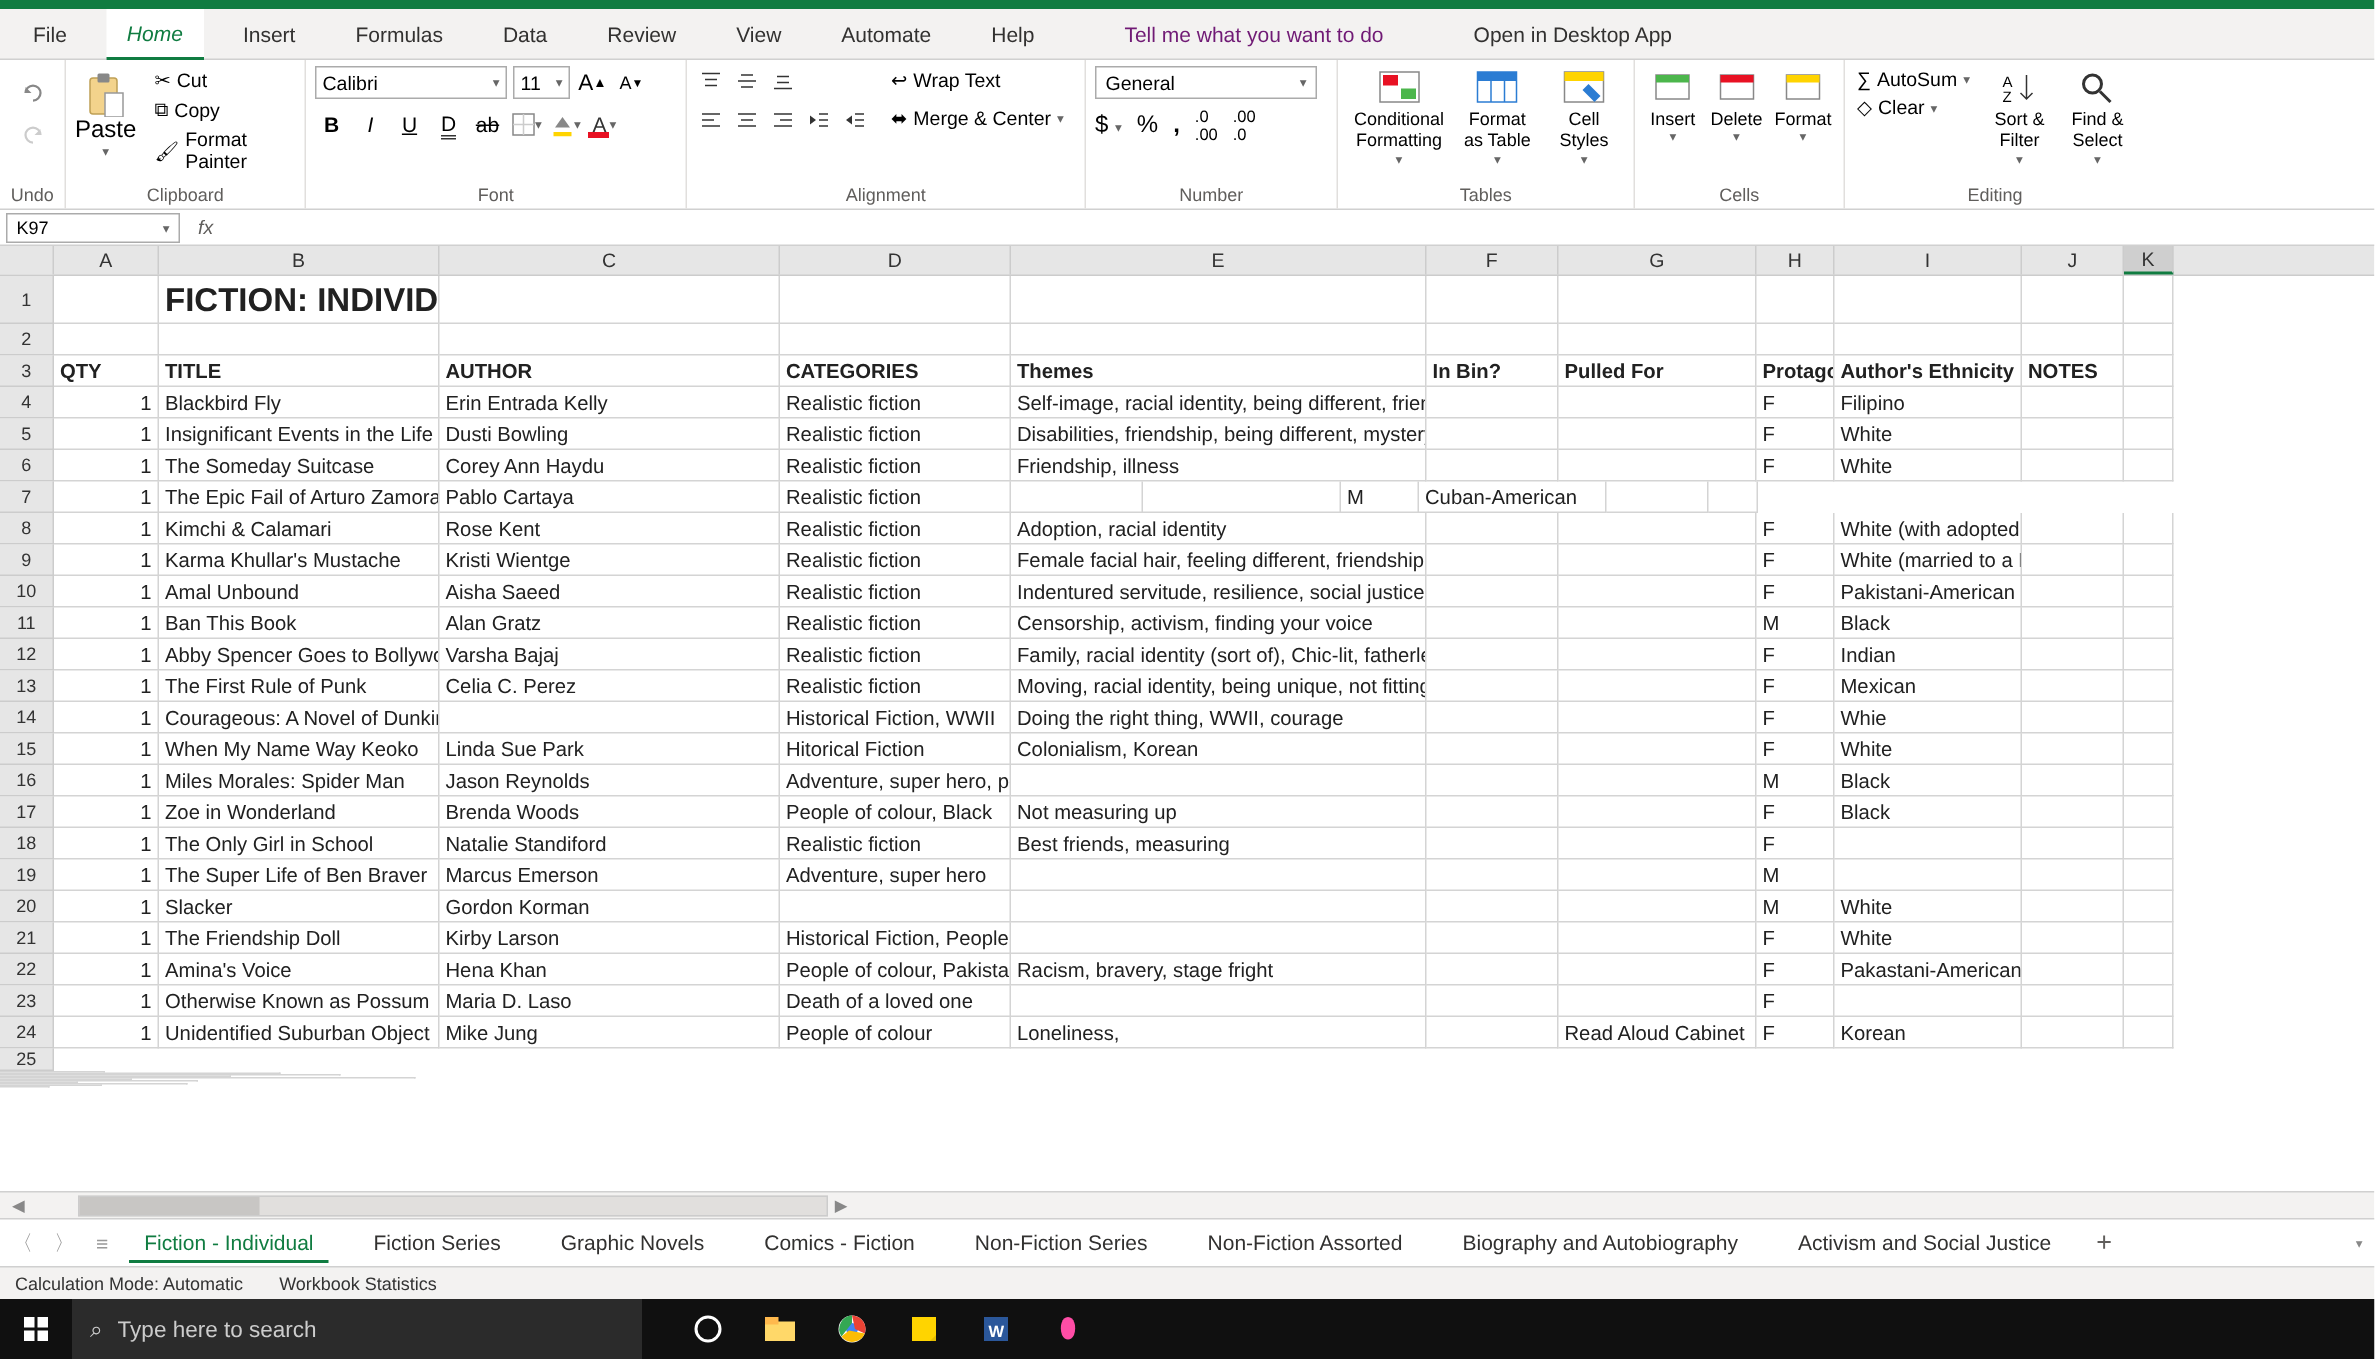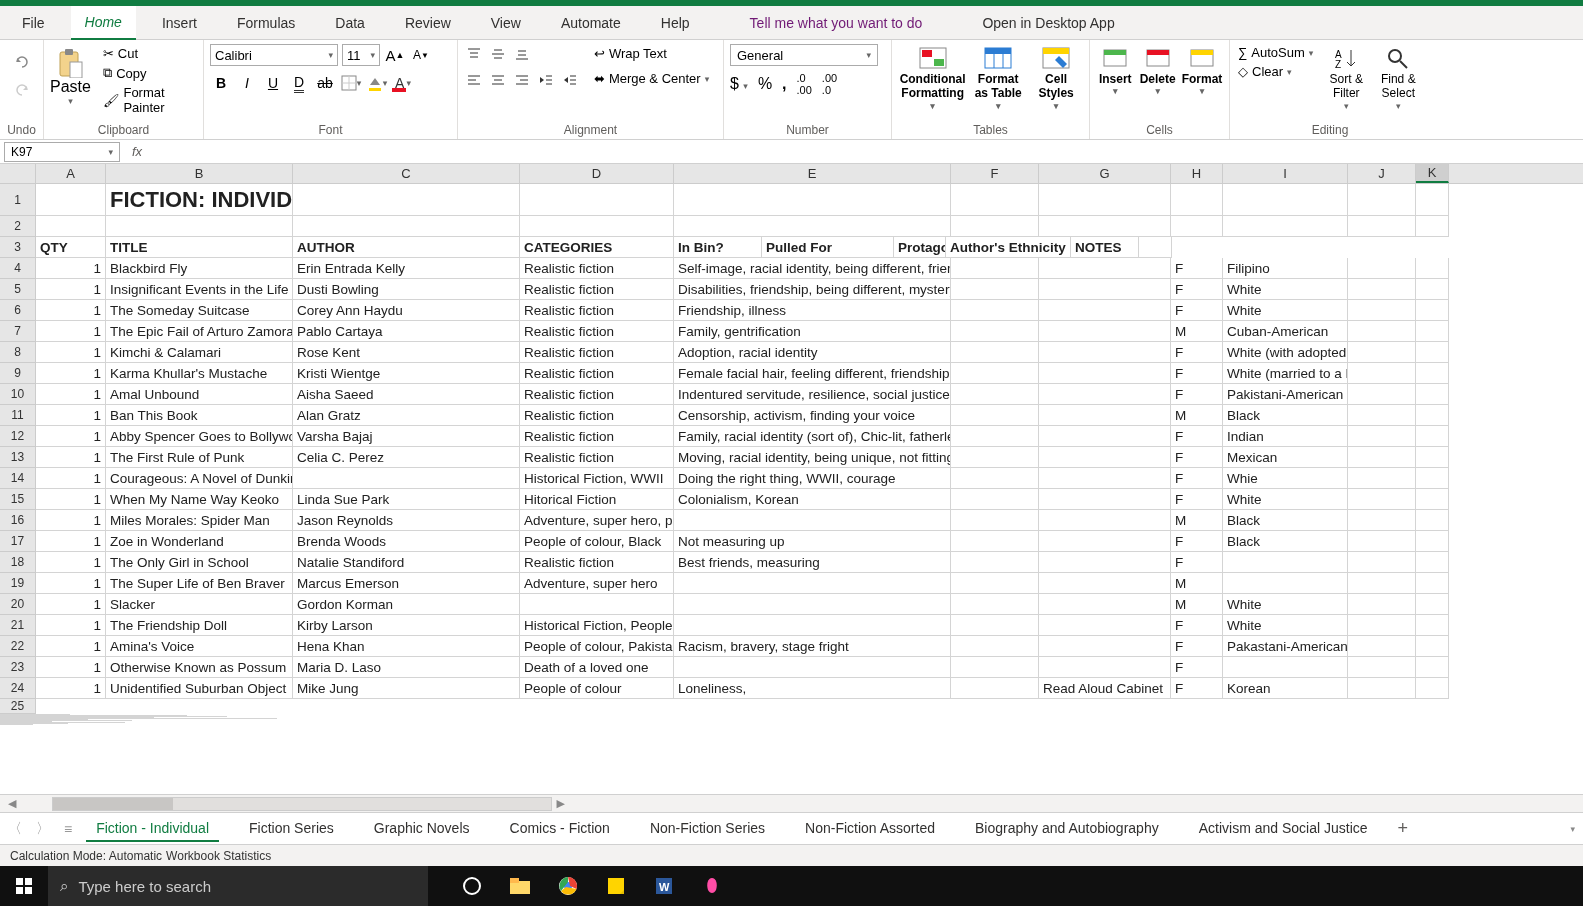--- a/index.html
+++ b/index.html
@@ -46,21 +46,21 @@
 .wrap-merge-col { display:flex; flex-direction:column; gap:6px; margin-left:8px;}
 .wrap-item { display:flex; align-items:center; gap:4px; font-size:13px; cursor:pointer; padding:2px;}
 
 
 .number-col { display:flex; flex-direction:column; gap:6px; }
 .general-select { width: 148px; height:22px; border:1px solid #ababab; font-size:13px; padding:0 6px; display:flex; align-items:center; justify-content:space-between;}
 .number-row { display:flex; gap:10px; align-items:center; font-size:16px; }
 .num-btn { cursor:pointer; }
 
 
-.tables-col { display:flex; gap:4px;font-weight:bold; }
+.tables-col { display:flex; gap:4px; }
 .big-btn { display:flex; flex-direction:column; align-items:center; width:72px; font-size:12px; text-align:center; cursor:pointer; padding-top:2px; line-height:1.2;}
 .big-btn.narrow { width:56px; }
 .big-icon { width:30px; height:24px; margin-bottom:2px; }
 
 
 .edit-col { display:flex; flex-direction:column; gap:2px; font-size:13px; }
 .edit-item { display:flex; align-items:center; gap:4px; cursor:pointer; padding:1px 2px;}
 .edit-right { display:flex; gap:6px; margin-left:4px;}
 
 
@@ -92,21 +92,21 @@
 .hscroll-thumb { position:absolute; left:0; width:120px; top:0; bottom:0; background:#c8c6c4;}
 
 
 .sheet-tabs-bar { height:32px; display:flex; align-items:center; border-top:1px solid #d0d0d0; background:#fff; padding:0 8px; gap:14px; font-size:14px;}
 .nav-arrow { color:#999; cursor:pointer; font-size:14px;}
 .sheet-tab { padding:4px 10px; cursor:pointer; color:#323130; }
 .sheet-tab.active { border-bottom:2px solid #107c41; color:#107c41; }
 .add-sheet { font-size:18px; color:#605e5c; cursor:pointer; margin-left:6px;}
 
 
-.status-bar { height:22px; background:#f3f2f1; border-top:1px solid #d0d0d0; display:flex; align-items:center; font-size:12px; color:#333; padding:0 10px; gap:4px;}
+.status-bar { height:22px; background:#f3f2f1; border-top:1px solid #d0d0d0; display:flex; align-items:center; font-size:12px; color:#333; padding:0 10px; gap:24px;}
 
 
 .taskbar { height:40px; background:#101010; display:flex; align-items:center; }
 .start-btn { width:48px; height:40px; display:flex; align-items:center; justify-content:center; cursor:pointer;}
 .win-logo { width:16px; height:16px; display:grid; grid-template:repeat(2,1fr)/repeat(2,1fr); gap:2px;}
 .win-logo > div { background:#fff; }
 .search-box { flex:0 0 380px; height:40px; background:#2b2b2b; display:flex; align-items:center; padding:0 12px; gap:10px; color:#ccc; font-size:15px;}
 .task-icon { width:48px; height:40px; display:flex; align-items:center; justify-content:center; cursor:pointer;}
 
 
@@ -486,20 +486,21 @@
         <div class="cell cI "></div>
         <div class="cell cJ "></div>
         <div class="cell cK "></div>
       </div>
       <div class="grid-row">
         <div class="row-head">3</div>
         <div class="cell cA bold">QTY</div>
         <div class="cell cB bold">TITLE</div>
         <div class="cell cC bold">AUTHOR</div>
         <div class="cell cD bold">CATEGORIES</div>
+        <div class="cell cE bold">Themes</div>
         <div class="cell cF bold">In Bin?</div>
         <div class="cell cG bold">Pulled For</div>
         <div class="cell cH bold">Protagon</div>
         <div class="cell cI bold">Author's Ethnicity</div>
         <div class="cell cJ bold">NOTES</div>
         <div class="cell cK "></div>
       </div>
       <div class="grid-row">
         <div class="row-head">4</div>
         <div class="cell cA right">1</div>
@@ -541,21 +542,20 @@
         <div class="cell cI ">White</div>
         <div class="cell cJ "></div>
         <div class="cell cK "></div>
       </div>
       <div class="grid-row">
         <div class="row-head">7</div>
         <div class="cell cA right">1</div>
         <div class="cell cB ">The Epic Fail of Arturo Zamora</div>
         <div class="cell cC ">Pablo Cartaya</div>
         <div class="cell cD ">Realistic fiction</div>
-        <div class="cell cE ">Family, gentrification</div>
         <div class="cell cF "></div>
         <div class="cell cG "></div>
         <div class="cell cH ">M</div>
         <div class="cell cI ">Cuban-American</div>
         <div class="cell cJ "></div>
         <div class="cell cK "></div>
       </div>
       <div class="grid-row">
         <div class="row-head">8</div>
         <div class="cell cA right">1</div>

